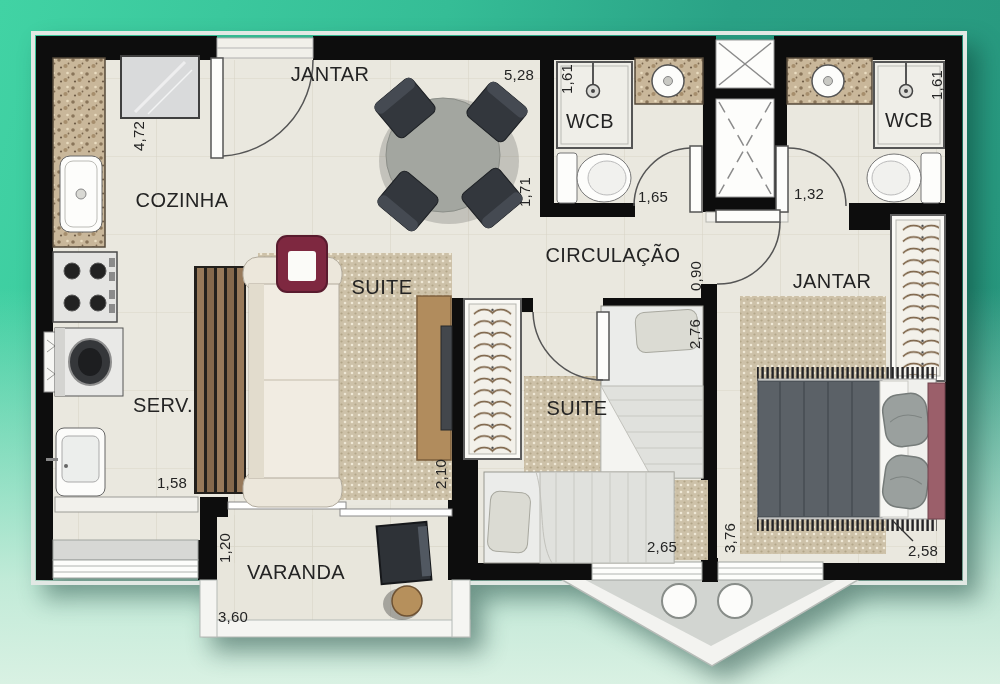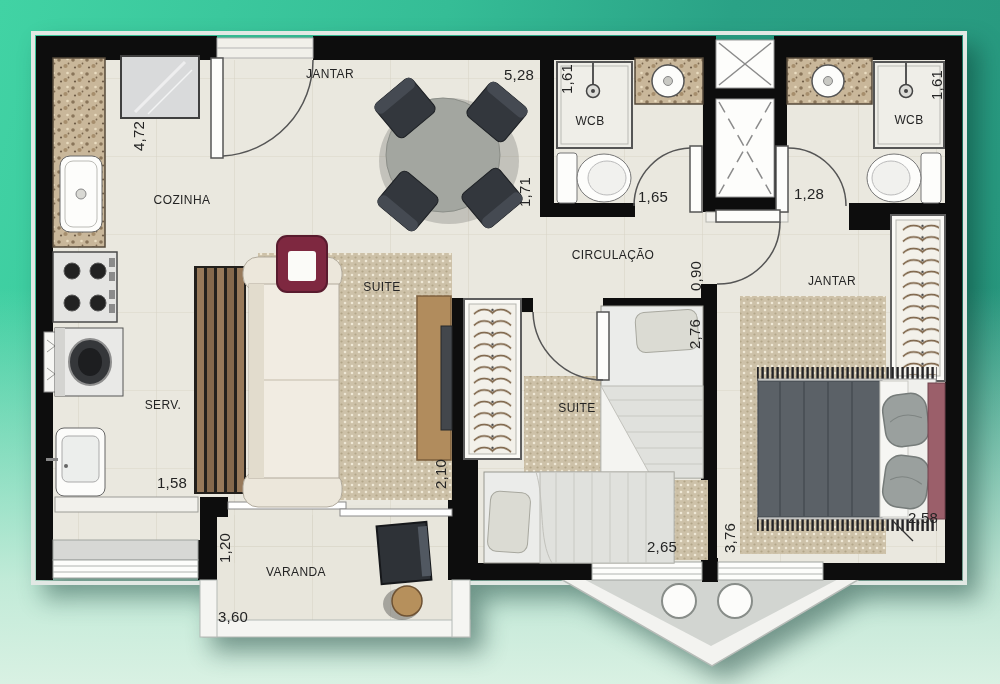--- a/index.html
+++ b/index.html
@@ -5,21 +5,21 @@
   html,body{margin:0;padding:0;}
   .stage{
     position:relative;width:1000px;height:684px;overflow:hidden;
     font-family:"Liberation Sans",sans-serif;
     background-image:
       linear-gradient(to bottom, rgba(214,240,226,0) 42%, rgba(208,238,222,.9) 85%, #d9f1e3 100%),
       linear-gradient(105deg, #41d3a4 0%, #35bd96 38%, #2aa286 62%, #27957c 100%);
   }
   svg.plan{position:absolute;left:0;top:0;filter:drop-shadow(12px 14px 12px rgba(5,45,38,.45));}
   .lbl{
-    position:absolute;color:#242424;font-size:12px;line-height:1;white-space:nowrap;
+    position:absolute;color:#242424;font-size:20px;line-height:1;white-space:nowrap;
     letter-spacing:.4px;transform:translate(-50%,-50%);
   }
   .lbl.dim{font-size:15px;letter-spacing:.2px;}
   .lbl.vert{transform:translate(-50%,-50%) rotate(-90deg);}
 </style>
 </head>
 <body>
 
 <div class="stage">
 
@@ -304,31 +304,31 @@
   <div class="lbl" style="left:330px;top:74px">JANTAR</div>
   <div class="lbl dim" style="left:519px;top:74px">5,28</div>
   <div class="lbl dim vert" style="left:566px;top:79px">1,61</div>
   <div class="lbl" style="left:590px;top:121px">WCB</div>
   <div class="lbl" style="left:909px;top:120px">WCB</div>
   <div class="lbl dim vert" style="left:936px;top:85px">1,61</div>
   <div class="lbl" style="left:182px;top:200px">COZINHA</div>
   <div class="lbl dim vert" style="left:138px;top:136px">4,72</div>
   <div class="lbl dim vert" style="left:524px;top:192px">1,71</div>
   <div class="lbl dim" style="left:653px;top:196px">1,65</div>
-  <div class="lbl dim" style="left:809px;top:193px">1,28</div>
+  <div class="lbl dim" style="left:809px;top:193px">1,32</div>
   <div class="lbl" style="left:613px;top:255px">CIRCULAÇÃO</div>
   <div class="lbl dim vert" style="left:695px;top:276px">0,90</div>
   <div class="lbl" style="left:832px;top:281px">JANTAR</div>
   <div class="lbl" style="left:382px;top:287px">SUITE</div>
   <div class="lbl dim vert" style="left:694px;top:334px">2,76</div>
   <div class="lbl" style="left:577px;top:408px">SUITE</div>
   <div class="lbl" style="left:163px;top:405px">SERV.</div>
   <div class="lbl dim vert" style="left:440px;top:474px">2,10</div>
   <div class="lbl dim" style="left:172px;top:482px">1,58</div>
   <div class="lbl dim vert" style="left:224px;top:548px">1,20</div>
   <div class="lbl dim" style="left:662px;top:546px">2,65</div>
   <div class="lbl dim vert" style="left:729px;top:538px">3,76</div>
-  <div class="lbl dim" style="left:923px;top:517px">2,58</div>
+  <div class="lbl dim" style="left:923px;top:550px">2,58</div>
   <div class="lbl" style="left:296px;top:572px">VARANDA</div>
   <div class="lbl dim" style="left:233px;top:616px">3,60</div>
 </div>
 
 </div>
 
 </body></html>

